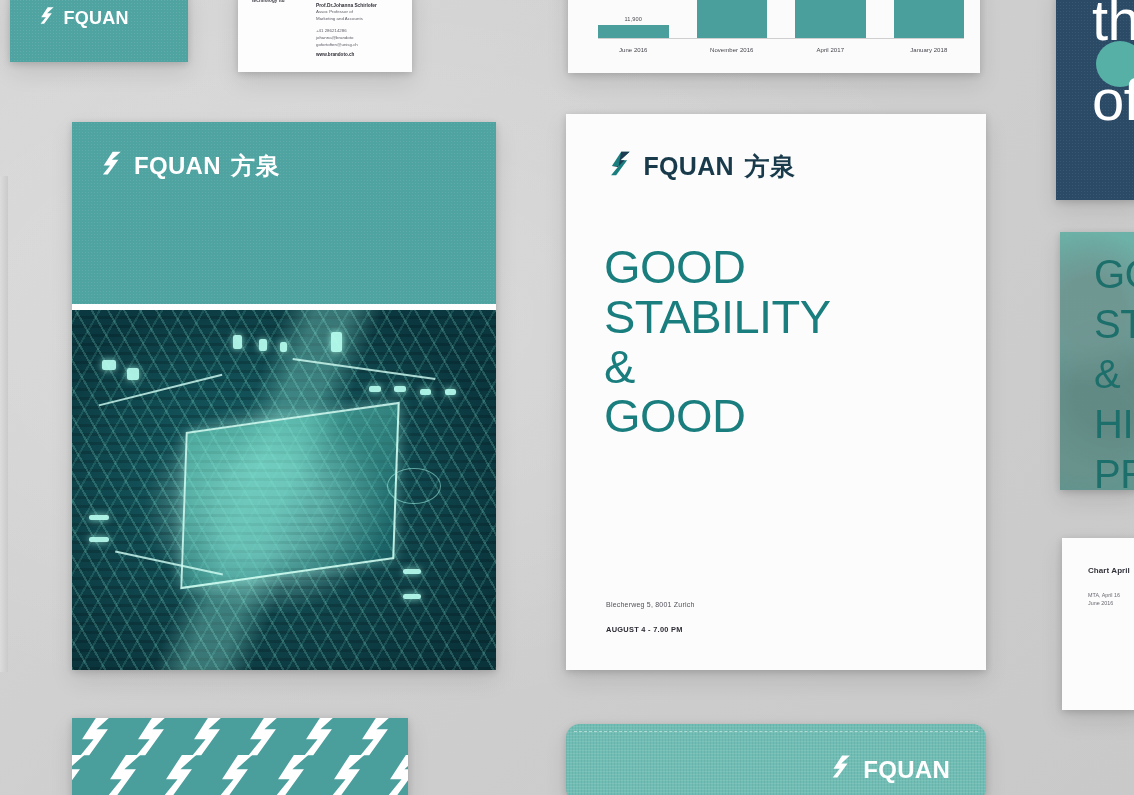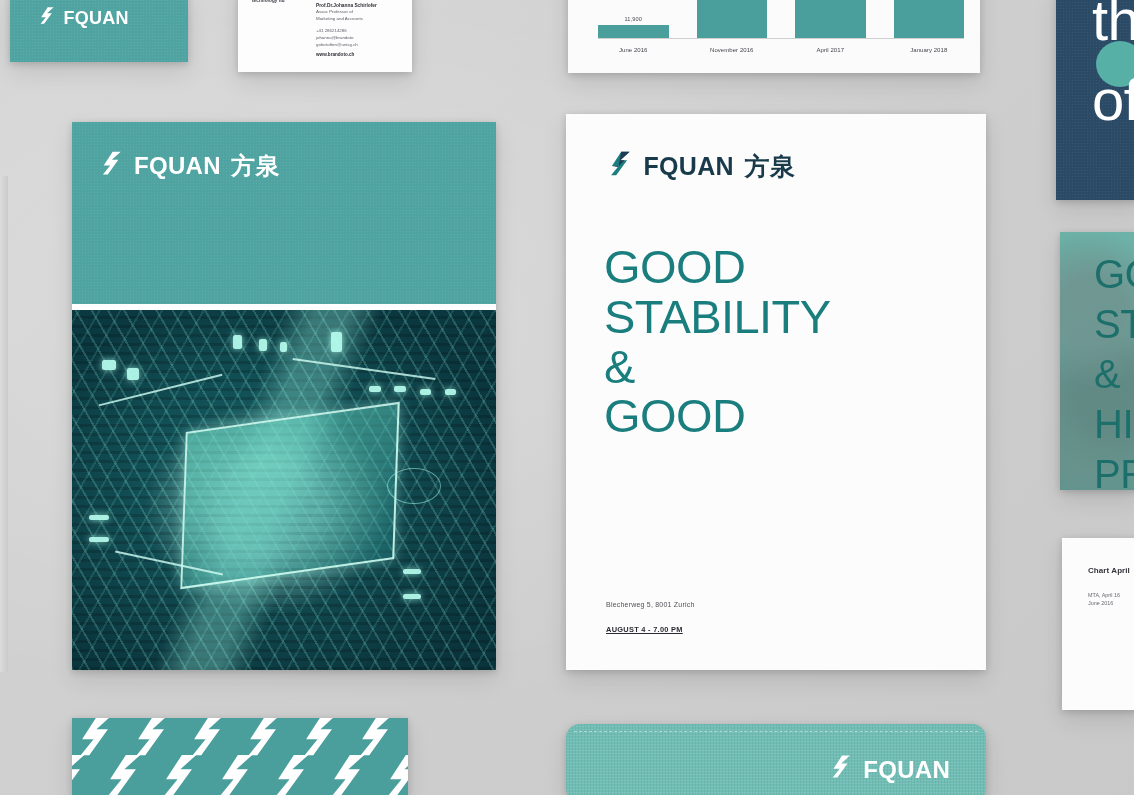--- a/index.html
+++ b/index.html
@@ -141,21 +141,21 @@
 
   
   #poster{left:566px;top:114px;width:420px;height:556px;background:#fcfcfc;}
   #poster .logo{position:absolute;left:40px;top:36px;color:#183a4a;font-size:25px;}
   #poster .head{position:absolute;left:38px;top:128px;right:18px;color:#1a7e7e;
     font-size:47px;line-height:1.06;font-weight:400;letter-spacing:-.012em;}
   #poster .head div{white-space:nowrap;}
   #poster .foot{position:absolute;left:40px;bottom:36px;}
   #poster .foot .addr{font-size:7px;color:#51515a;letter-spacing:.03em;filter:blur(.3px);}
   #poster .foot .when{font-size:7.4px;font-weight:700;color:#2b2b34;letter-spacing:.04em;
-    margin-top:17px;filter:blur(.25px);text-decoration:underline;}
+    margin-top:17px;filter:blur(.25px);}
 </style>
 </head>
 <body>
 
 <div class="stage">
 
   <div class="card" id="sliver">
     <div class="face"></div>
   </div>
 

